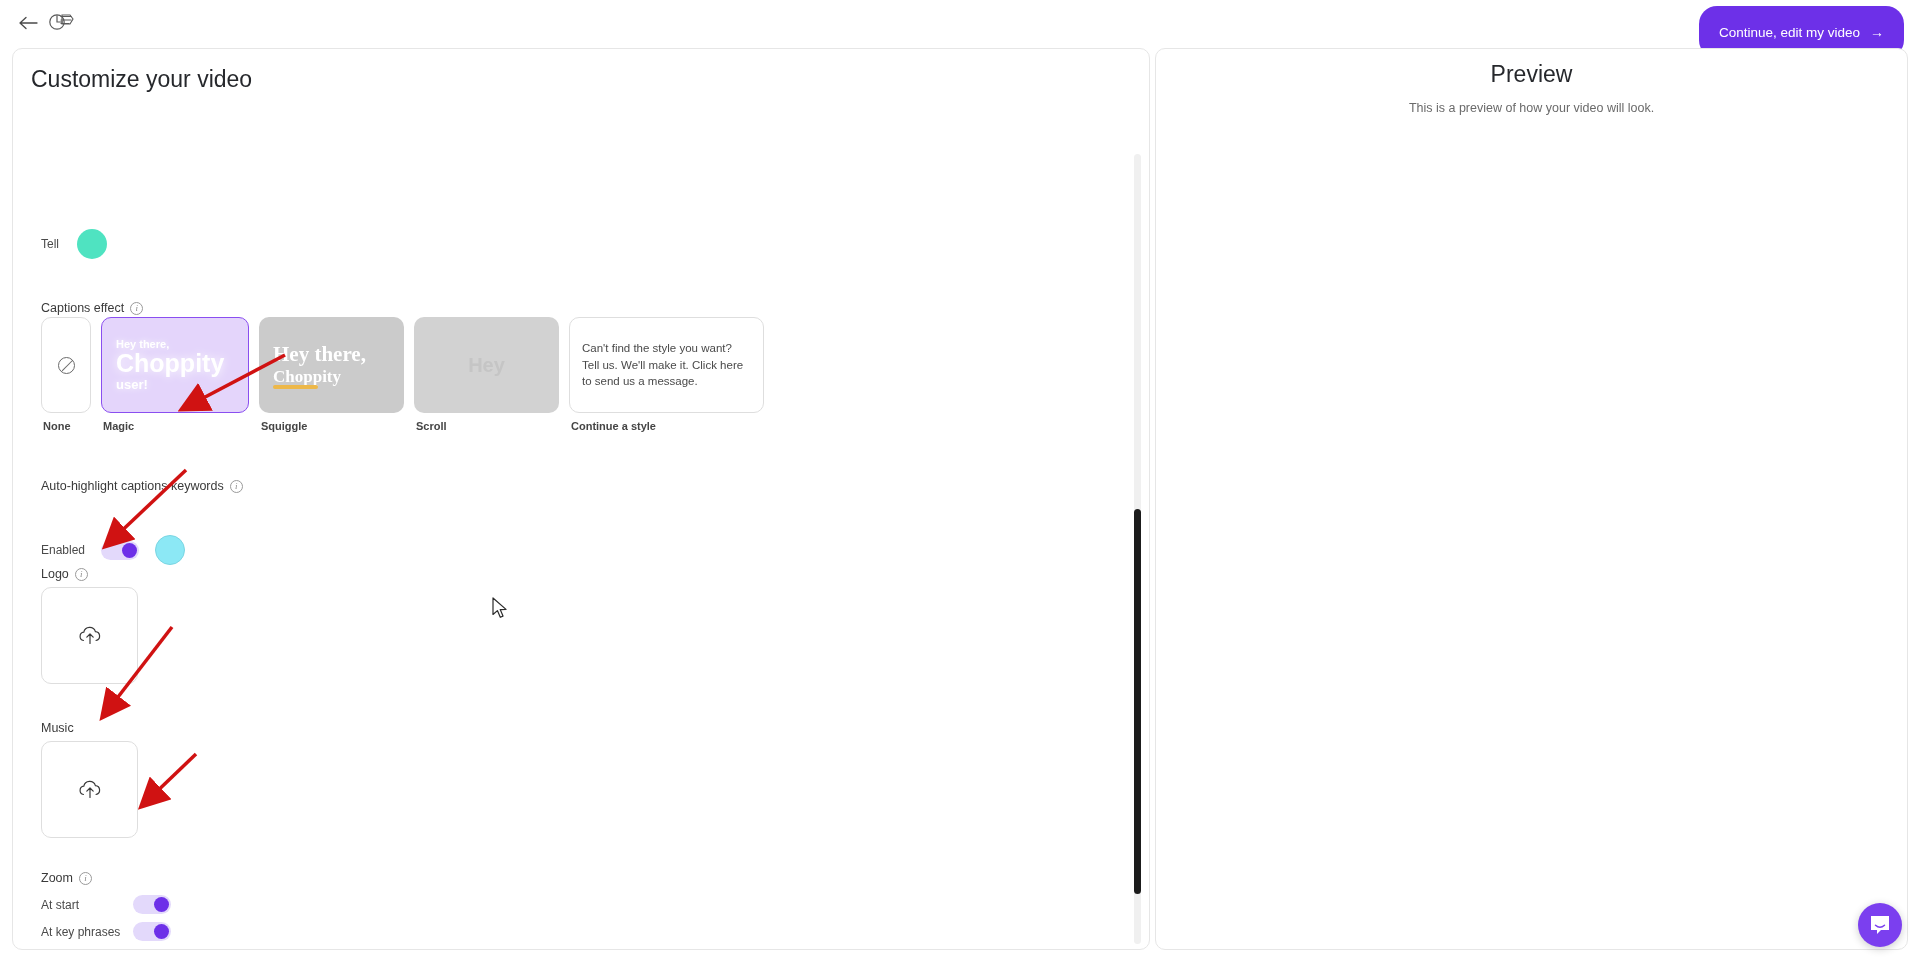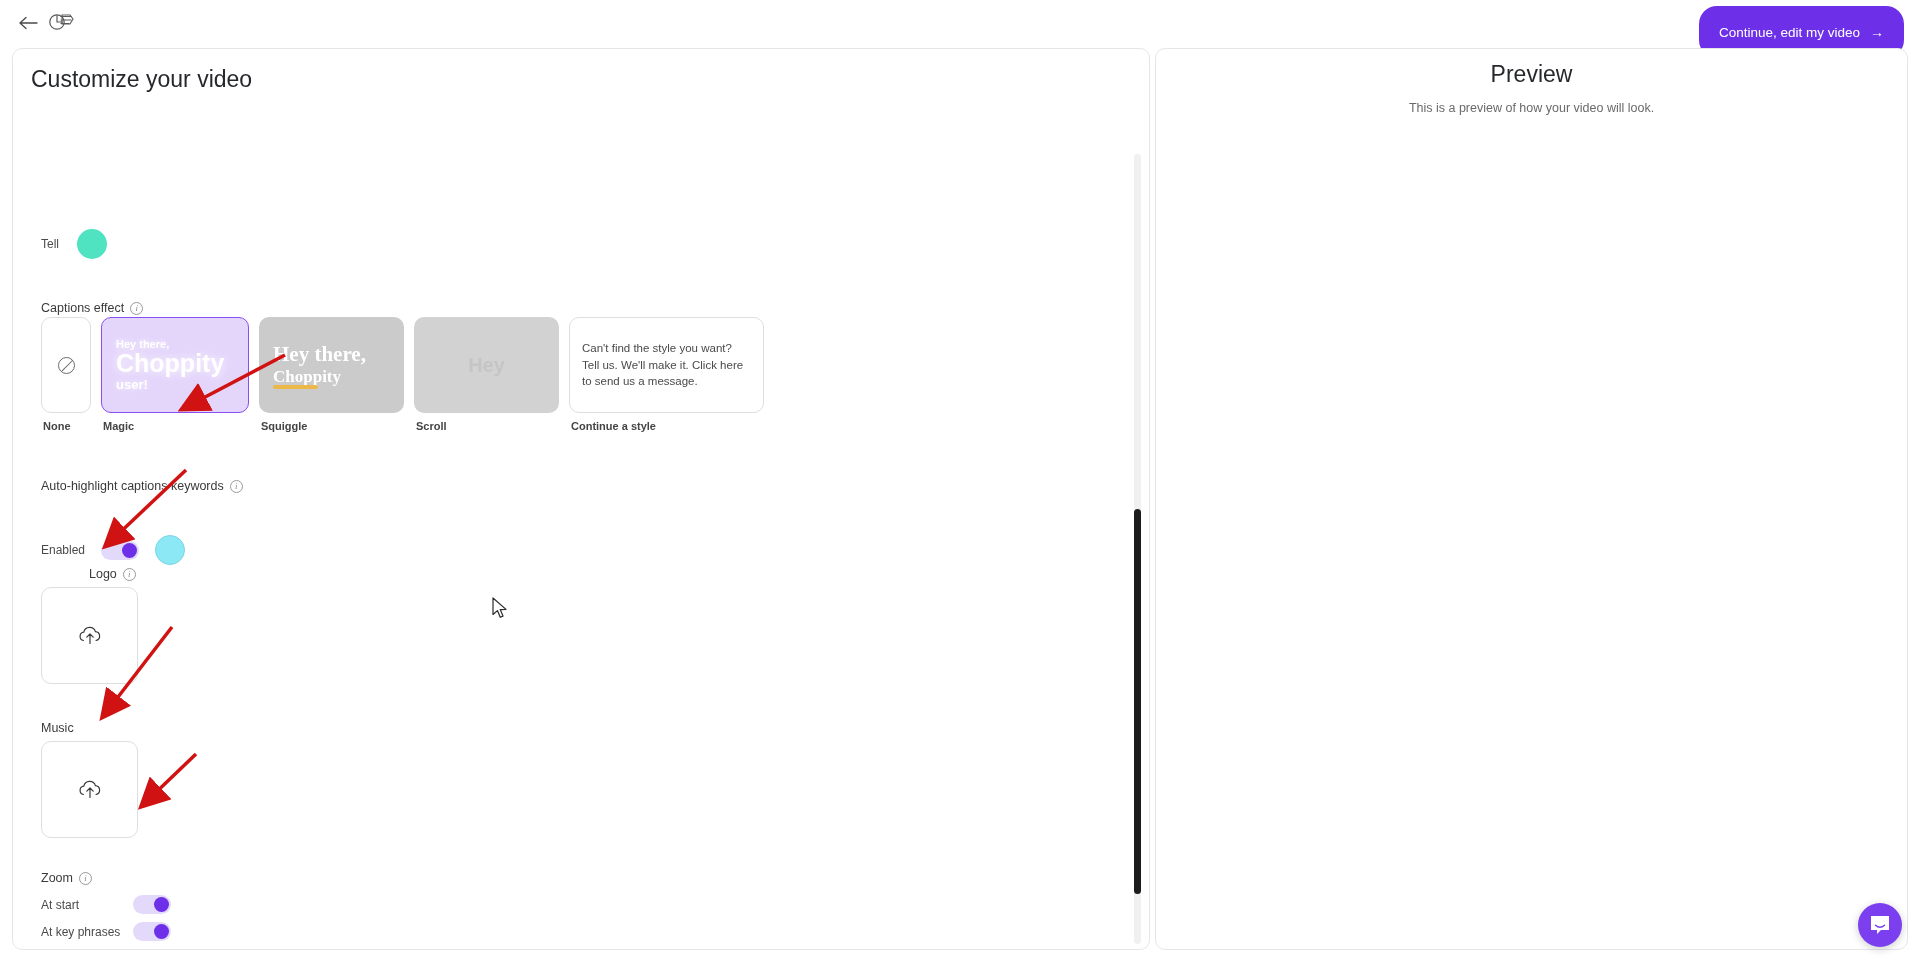--- a/index.html
+++ b/index.html
@@ -158,21 +158,21 @@
     width: 38px; height: 19px; border-radius: 11px;
     background: #e3d9fb; position: relative; cursor: pointer; flex: none;
   }
   .toggle .knob {
     position: absolute; right: 2px; top: 2px;
     width: 15px; height: 15px; border-radius: 50%;
     background: #6d30e8;
   }
 
   
-  #logo-label  { position: absolute; left: 28px; top: 458px; margin-left: 48px; }
+  #logo-label  { position: absolute; left: 28px; top: 458px; }
   #logo-box    { position: absolute; left: 28px; top: 478px; }
   #music-label { position: absolute; left: 28px; top: 612px; flex-direction: column; }
   #music-box   { position: absolute; left: 28px; top: 632px; }
   .upload-box {
     width: 97px; height: 97px; border: 1px solid #dedede;
     border-radius: 10px; background: #fff; cursor: pointer;
     display: flex; align-items: center; justify-content: center;
   }
 
   

